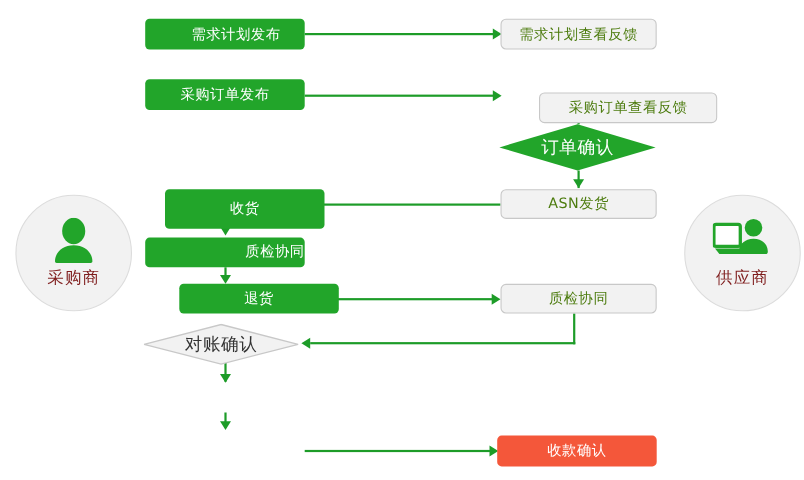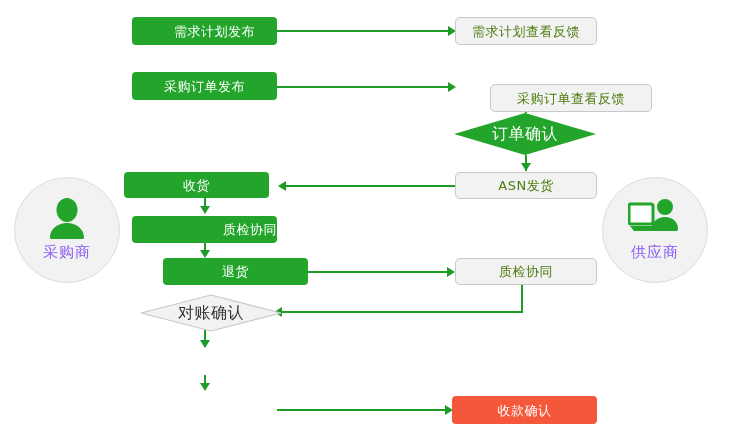--- a/index.html
+++ b/index.html
@@ -111,41 +111,41 @@
     justify-content: center;
     z-index: 6;
   }
   .actor .glyph {
     display: block;
     line-height: 0;
   }
   .actor .aname {
     margin-top: 3px;
     font-size: 15px;
-    color: #8b5cf6;
+    color: #7f1d1d;
     letter-spacing: 1px;
     white-space: nowrap;
   }
 </style>
 </head>
 <body>
 
 <div id="canvas">
 
   <div class="actor" style="left:14px; top:177px;">
     <span class="glyph">
       <svg width="46" height="42" viewBox="0 0 46 42" xmlns="http://www.w3.org/2000/svg">
         <ellipse cx="23" cy="12" rx="10.5" ry="12" fill="#22a52a"></ellipse>
         <path d="M23 25c-10 0-17 6.5-17 14.5 0 1 .6 1.5 1.6 1.5h30.8c1 0 1.6-.5 1.6-1.5C40 31.5 33 25 23 25z" fill="#22a52a"></path>
       </svg>
     </span>
     <span class="aname">采购商</span>
   </div>
 
-  <div class="actor" style="left:602px; top:177px;font-family:Liberation Mono, monospace;">
+  <div class="actor" style="left:622px; top:177px;font-family:Liberation Mono, monospace;">
     <span class="glyph">
       <svg width="54" height="42" viewBox="0 0 54 42" xmlns="http://www.w3.org/2000/svg">
 
         <rect x="1" y="6" width="24" height="20" rx="2" fill="#ffffff" stroke="#22a52a" stroke-width="3"></rect>
         <path d="M2 28h25l5 5H6z" fill="#22a52a"></path>
 
         <circle cx="37" cy="9" r="8" fill="#22a52a"></circle>
 
         <path d="M37 19c-8 0-13 5-13 12 0 1.1.8 2 1.9 2h22.2c1.1 0 1.9-.9 1.9-2 0-7-5-12-13-12z" fill="#22a52a"></path>
         <path d="M24 30c0-5 3-8 7-8v6h-7z" fill="#22a52a"></path>
@@ -211,37 +211,37 @@
     <svg class="shape" viewBox="0 0 144 44" preserveAspectRatio="none" xmlns="http://www.w3.org/2000/svg">
       <polygon points="72,1 143,22 72,43 1,22" fill="#22a52a"></polygon>
     </svg>
     <span class="dlabel">订单确认</span>
   </div>
 
   <div class="node gray" style="left:455px; top:172px; width:142px; height:27px;">
     <span>ASN发货</span>
   </div>
 
-  <div class="node green" style="left:124px; top:172px; width:145px; height:26px;">
+  <div class="node green" style="left:150px; top:172px; width:145px; height:36px;">
     <span>收货</span>
   </div>
 
   <div class="node green" style="left:132px; top:216px; width:145px; height:27px;justify-content:flex-end;">
     <span>质检协同</span>
   </div>
 
   <div class="node green" style="left:132px; top:258px; width:145px; height:27px;margin-left:31px;">
     <span>退货</span>
   </div>
 
   <div class="node gray" style="left:455px; top:258px; width:142px; height:27px;">
     <span>质检协同</span>
   </div>
 
-  <div class="diamond gray" style="left:140px; top:294px; width:142px; height:38px;">
+  <div class="diamond gray" style="left:130px; top:294px; width:142px; height:38px;">
     <svg class="shape" viewBox="0 0 142 38" preserveAspectRatio="none" xmlns="http://www.w3.org/2000/svg">
       <polygon points="71,1 141,19 71,37 1,19" fill="#f2f2f2" stroke="#c8c8c8" stroke-width="1.2"></polygon>
     </svg>
     <span class="dlabel">对账确认</span>
   </div>
 
 
 
   <div class="node red" style="left:452px; top:396px; width:145px; height:28px;align-items:center;">
     <span>收款确认</span>

